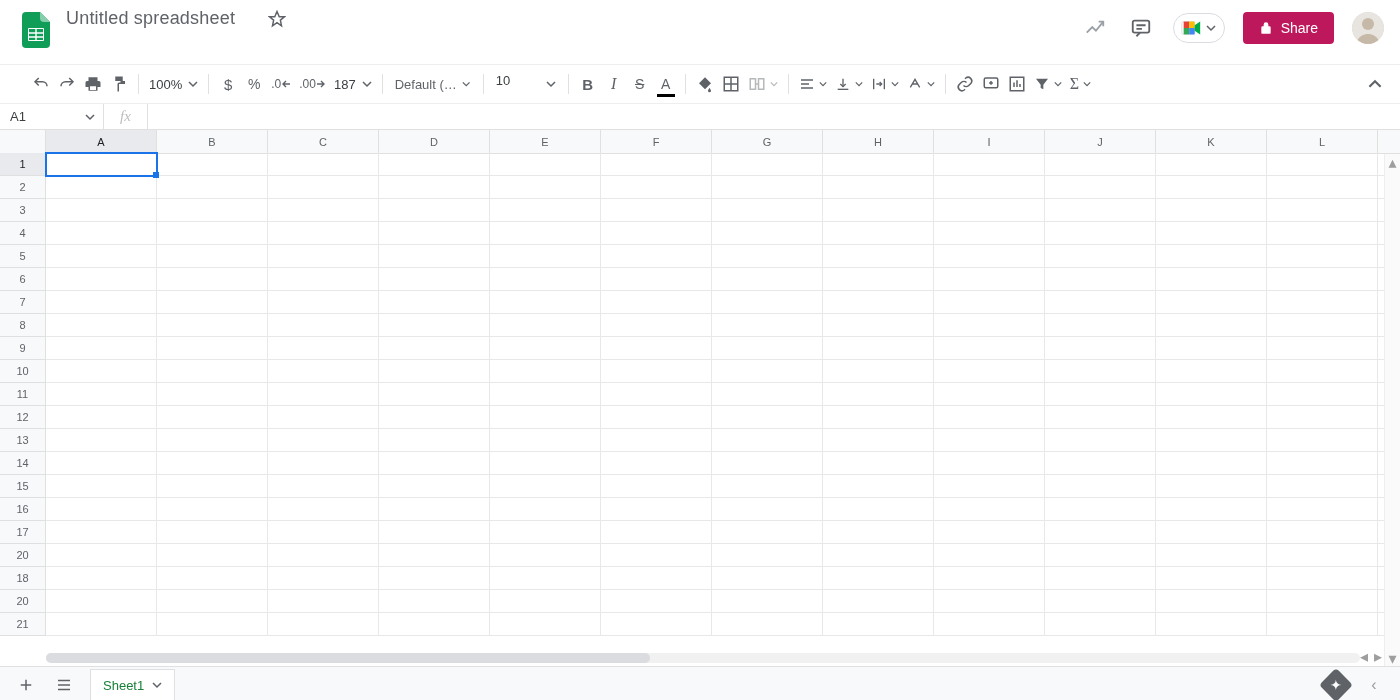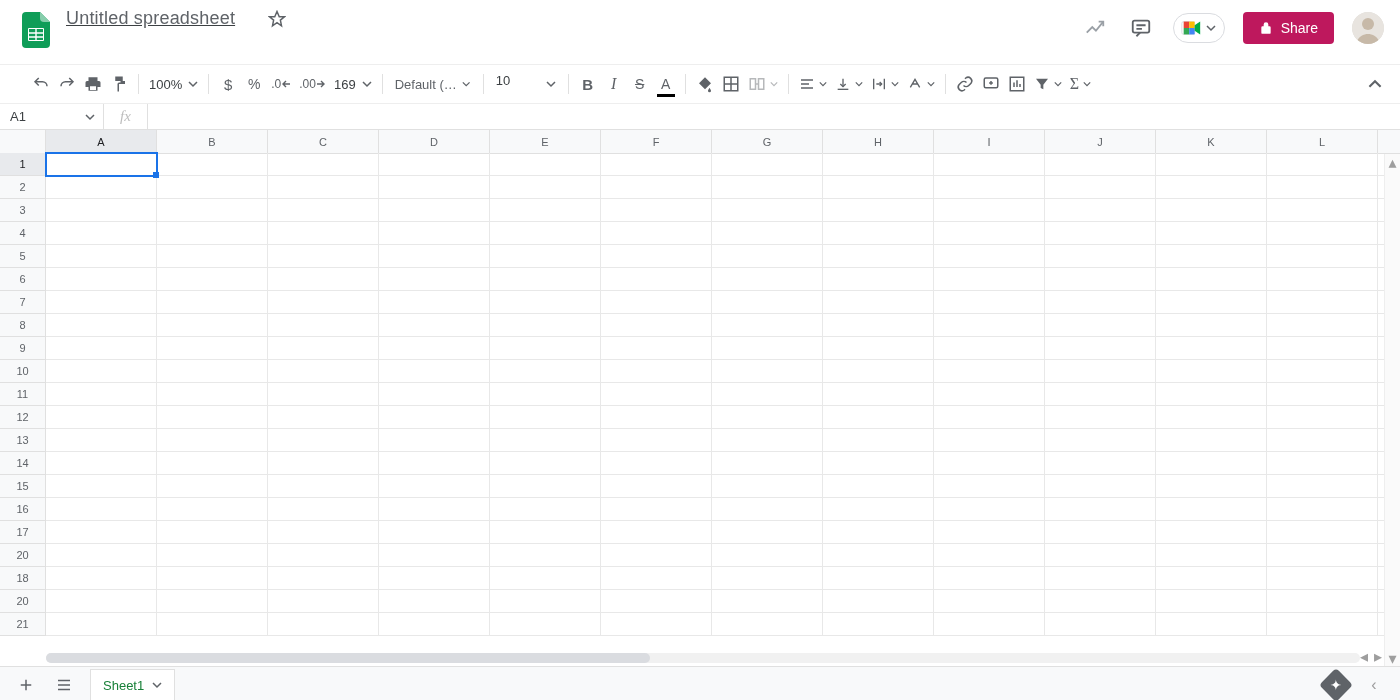--- a/index.html
+++ b/index.html
@@ -3,21 +3,21 @@
 <meta charset="utf-8">
 <style>
   * { box-sizing: border-box; margin: 0; padding: 0; }
   html, body { width: 1400px; height: 700px; font-family: Arial, "Helvetica Neue", sans-serif; overflow: hidden; background: #fff; color: #3c4043; }
   svg { display: block; }
 
   
   .header { display: flex; align-items: flex-start; padding: 6px 16px 0 16px; height: 64px; }
   .doc-icon { width: 40px; height: 40px; display:flex; align-items:center; justify-content:center; margin-top:4px; margin-right:4px;}
   .title-zone { display: flex; flex-direction: column; gap: 2px; flex:1; }
-  .title-row { display: flex; align-items: center; gap: 24px; text-decoration: underline; }
+  .title-row { display: flex; align-items: center; gap: 24px; }
   .doc-title { font-size: 18px; color: #5f6368; padding: 2px 6px; letter-spacing:.2px; }
   .star-btn { width:24px; height:24px; display:flex; align-items:center; justify-content:center; }
   .menubar { display: flex; gap: 2px; padding-left:4px;}
   .menubar .mitem { font-size: 14px; color: #202124; padding: 4px 8px; border-radius:4px; cursor:default; }
   .header-right { display:flex; align-items:center; gap:18px; margin-top:6px; }
   .hr-btn { width:28px; height:28px; display:flex; align-items:center; justify-content:center; }
   .meet-btn { display:flex; align-items:center; gap:4px; border:1px solid #dadce0; border-radius:20px; padding:4px 8px 4px 6px; }
   .share-btn { background:#be185d; color:#fff; border-radius:4px; padding:8px 16px; display:flex; align-items:center; gap:8px; font-size:14px; font-weight:500; }
   .avatar { width:32px; height:32px; border-radius:50%; background:#e0ded9; display:flex; align-items:center; justify-content:center; overflow:hidden;}
 
@@ -172,21 +172,21 @@
           <path d="M9 4H2M5 1L2 4l3 3" fill="none" stroke="#5f6368" stroke-width="1.4"></path>
         </svg>
       </div>
   <div class="tb">
         <span style="font-size:12px">.00</span>
         <svg width="10" height="8" viewBox="0 0 10 8">
           <path d="M1 4h7M5 1l3 3-3 3" fill="none" stroke="#5f6368" stroke-width="1.4"></path>
         </svg>
       </div>
   <div class="tb wtext">
-        <span>169</span>
+        <span>187</span>
         <svg class="caret" width="10" height="10" viewBox="0 0 10 10">
           <path d="M1 3l4 4 4-4" fill="none" stroke="#5f6368" stroke-width="1.5"></path>
         </svg>
       </div>
   <div class="sep"></div>
   <div class="tb fontsel">
         <span style="white-space:nowrap;overflow:hidden;text-overflow:ellipsis;">Default (Ari...</span>
         <svg class="caret" width="10" height="10" viewBox="0 0 10 10">
           <path d="M1 3l4 4 4-4" fill="none" stroke="#5f6368" stroke-width="1.5"></path>
         </svg>

